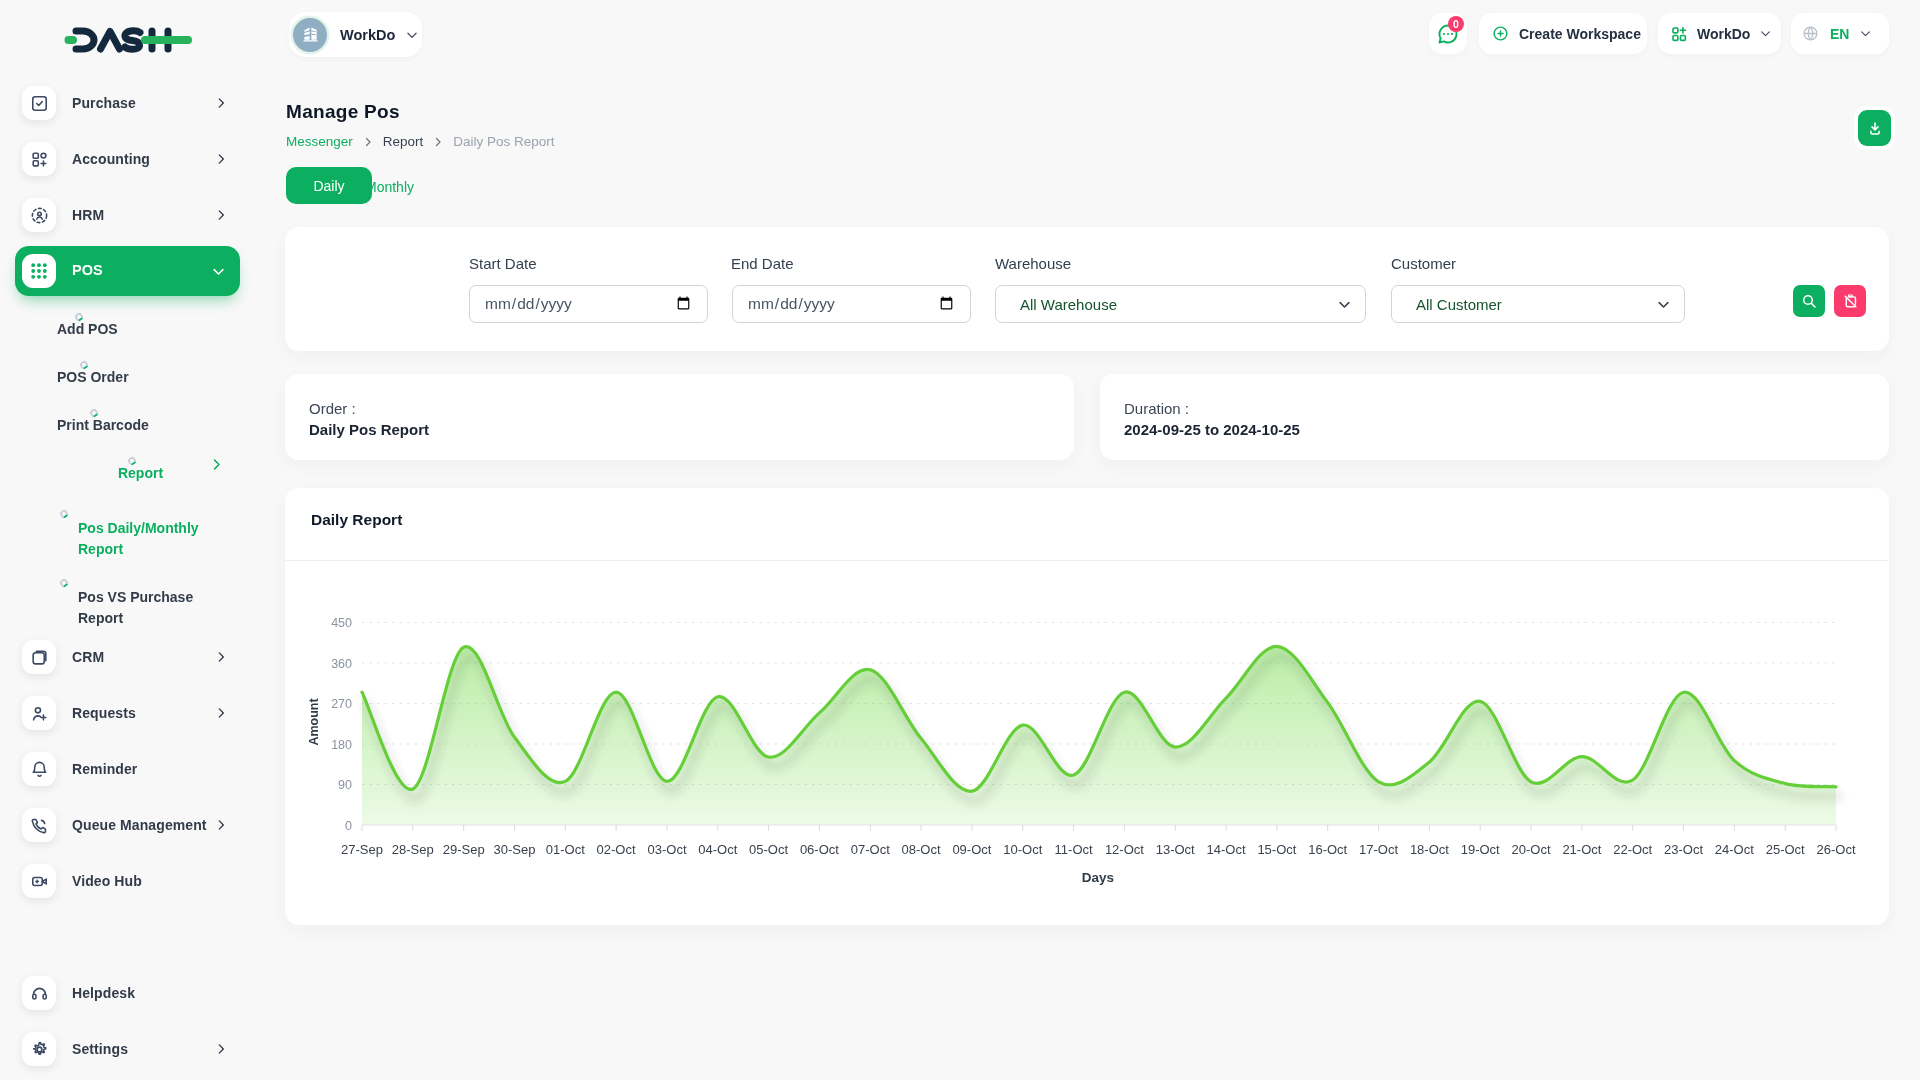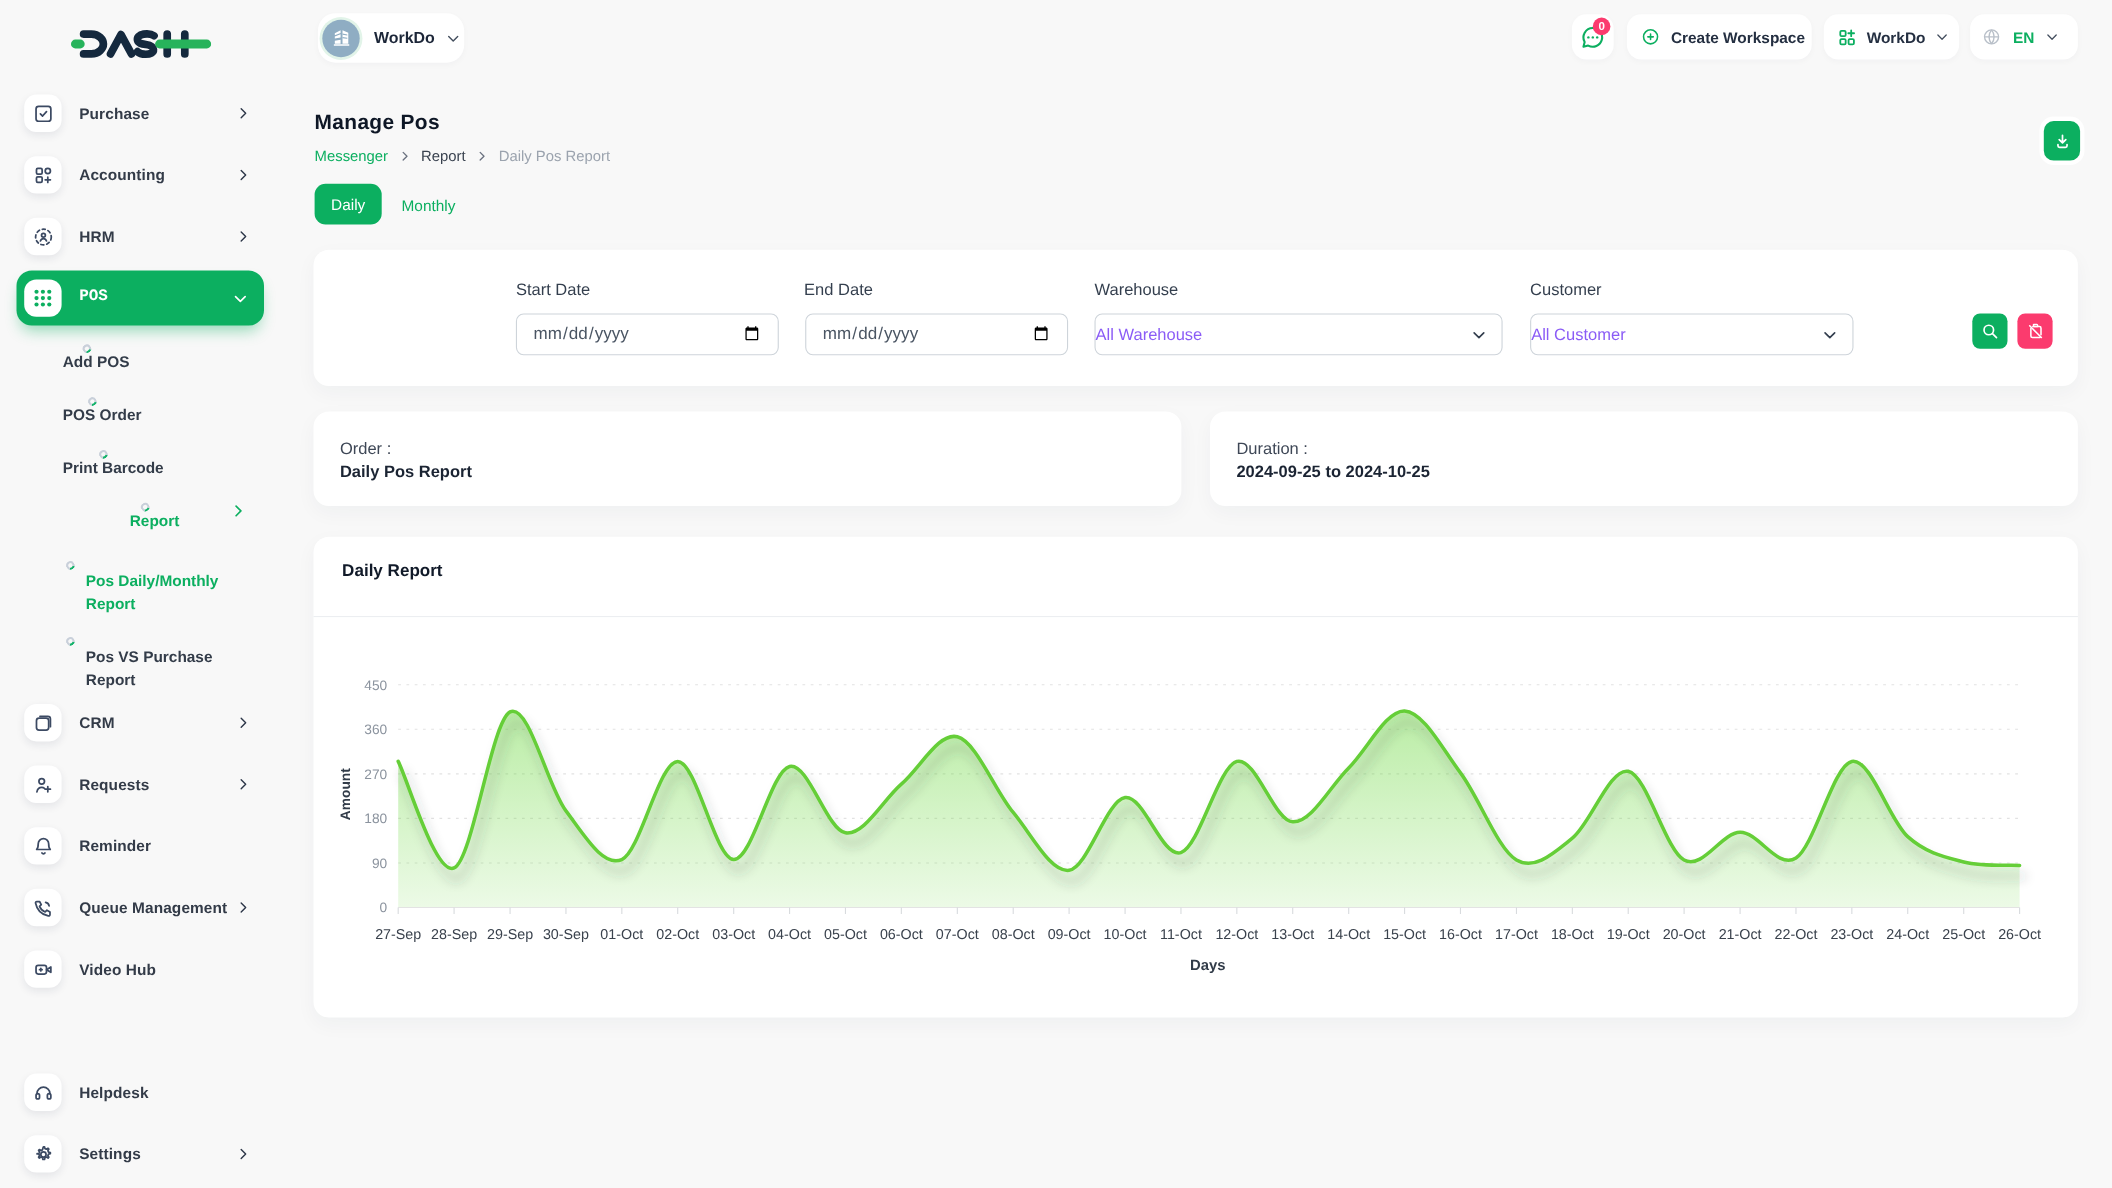--- a/index.html
+++ b/index.html
@@ -9,21 +9,21 @@
 .card { background:#fff; border-radius:14px; box-shadow:0 6px 18px rgba(30,41,67,0.04); }
 .ibox { width:34px; height:34px; background:#fff; border-radius:11px; box-shadow:0 3px 8px rgba(22,38,70,0.09); display:flex; align-items:center; justify-content:center; }
 .navrow { position:absolute; left:16px; width:224px; height:56px; display:flex; align-items:center; }
 .navrow .ibox { margin-left:6px; }
 .navrow .lbl { margin-left:16px; font-size:14px; font-weight:700; color:#333b48; letter-spacing:0.1px; }
 .navrow .chev { position:absolute; right:12px; display:flex; }
 .subrow { position:absolute; left:40px; display:flex; align-items:center; height:20px;flex-direction:column; }
 .bullet { width:8px; height:8px; border-radius:50%; border:2px solid #c9d0da; border-bottom-color:#14b26b; transform:rotate(-35deg); flex:0 0 auto; }
 .subrow .lbl { margin-left:17px; font-size:14px; font-weight:700; color:#333c49; }
 .topbtn { position:absolute; top:13px; height:41px; background:#fff; border-radius:13px; display:flex; align-items:center; box-shadow:0 2px 6px rgba(30,41,67,0.03); }
-.sel { position:absolute; top:58px; height:38px; background:#fff; border:1px solid #ced4da; border-radius:7px; display:flex; align-items:center; padding:0 0; font-size:15px; color:#8b5cf6; }
+.sel { position:absolute; top:58px; height:38px; background:#fff; border:1px solid #ced4da; border-radius:7px; display:flex; align-items:center; padding:0 24px; font-size:15px; color:#14532d; }
 .sel svg { position:absolute; right:13px; }
 .flabel { position:absolute; top:28px; font-size:15px; color:#343f4e; }
 </style>
 </head>
 <body>
 
 <div class="abs" id="sidebar" style="left:0;top:0;width:260px;height:1080px;">
 
   <svg class="abs" style="left:64px;top:24px;" width="128" height="32" viewBox="0 0 128 32">
     <g fill="none" stroke="#15293e" stroke-width="7" stroke-linecap="round" stroke-linejoin="round">
@@ -79,21 +79,21 @@
         </svg>
       </div>
     <div class="lbl">HRM</div>
     <div class="chev">
         <svg width="14" height="14" viewBox="0 0 24 24" fill="none" stroke="#2c3648" stroke-width="2.2" stroke-linecap="round" stroke-linejoin="round">
           <path d="M9 5l7 7-7 7"></path>
         </svg>
       </div>
   </div>
 
-  <div class="abs" style="left:15px;top:246px;width:225px;height:50px;background:#0CAF60;border-radius:14px;box-shadow:0 8px 14px -4px rgba(12,175,96,0.45);font-family:Liberation Mono, monospace;">
+  <div class="abs" style="left:15px;top:246px;width:225px;height:50px;background:#0CAF60;border-radius:14px;box-shadow:0 8px 14px -4px rgba(12,175,96,0.45);">
     <div class="ibox" style="position:absolute;left:7px;top:8px;box-shadow:none;">
       <svg width="18" height="18" viewBox="0 0 18 18" fill="#0CAF60">
           <circle cx="3.2" cy="3.2" r="1.9"></circle>
           <circle cx="9" cy="3.2" r="1.9"></circle>
           <circle cx="14.8" cy="3.2" r="1.9"></circle>
           <circle cx="3.2" cy="9" r="1.9"></circle>
           <circle cx="9" cy="9" r="1.9"></circle>
           <circle cx="14.8" cy="9" r="1.9"></circle>
           <circle cx="3.2" cy="14.8" r="1.9"></circle>
           <circle cx="9" cy="14.8" r="1.9"></circle>
@@ -299,21 +299,21 @@
   <span style="color:#9ba3ae;">Daily Pos Report</span>
 </div>
 
 <div class="abs" style="left:1858px;top:110px;width:33px;height:36px;background:#0CAF60;border-radius:9px;display:flex;align-items:center;justify-content:center;box-shadow:0 0 0 4px rgba(255,255,255,0.95);">
   <svg width="18" height="18" viewBox="0 0 24 24" fill="none" stroke="#fff" stroke-width="2.1" stroke-linecap="round" stroke-linejoin="round">
       <path d="M12 5.5v8.5M8 10.5l4 4 4-4"></path>
       <path d="M6.5 16.5v1.6a1.9 1.9 0 0 0 1.9 1.9h7.2a1.9 1.9 0 0 0 1.9-1.9v-1.6"></path>
     </svg>
 </div>
 
-<div class="abs" style="left:286px;top:167px;width:61px;height:37px;background:#0CAF60;border-radius:10px;display:flex;align-items:center;justify-content:center;color:#fff;font-size:14px;">Daily</div>
+<div class="abs" style="left:286px;top:167px;width:86px;height:37px;background:#0CAF60;border-radius:10px;display:flex;align-items:center;justify-content:center;color:#fff;font-size:14px;">Daily</div>
 <div class="abs" style="left:365px;top:179px;font-size:14px;color:#0CAF60;">Monthly</div>
 
 <div class="card abs" style="left:285px;top:227px;width:1604px;height:124px;">
   <div class="flabel" style="left:184px;">Start Date</div>
   <div class="flabel" style="left:446px;">End Date</div>
   <div class="flabel" style="left:710px;">Warehouse</div>
   <div class="flabel" style="left:1106px;">Customer</div>
   <input type="date" style="position: absolute; left: 184px; top: 58px; width: 239px; height: 38px; border: 1px solid rgb(206, 212, 218); border-radius: 7px; padding: 0px 14px; font-family: &quot;Liberation Sans&quot;, sans-serif; font-size: 15.5px; color: rgb(74, 85, 99); background: rgb(255, 255, 255);">
   <input type="date" style="position: absolute; left: 447px; top: 58px; width: 239px; height: 38px; border: 1px solid rgb(206, 212, 218); border-radius: 7px; padding: 0px 14px; font-family: &quot;Liberation Sans&quot;, sans-serif; font-size: 15.5px; color: rgb(74, 85, 99); background: rgb(255, 255, 255);">
   <div class="sel" style="left:710px;width:371px;">All Warehouse

